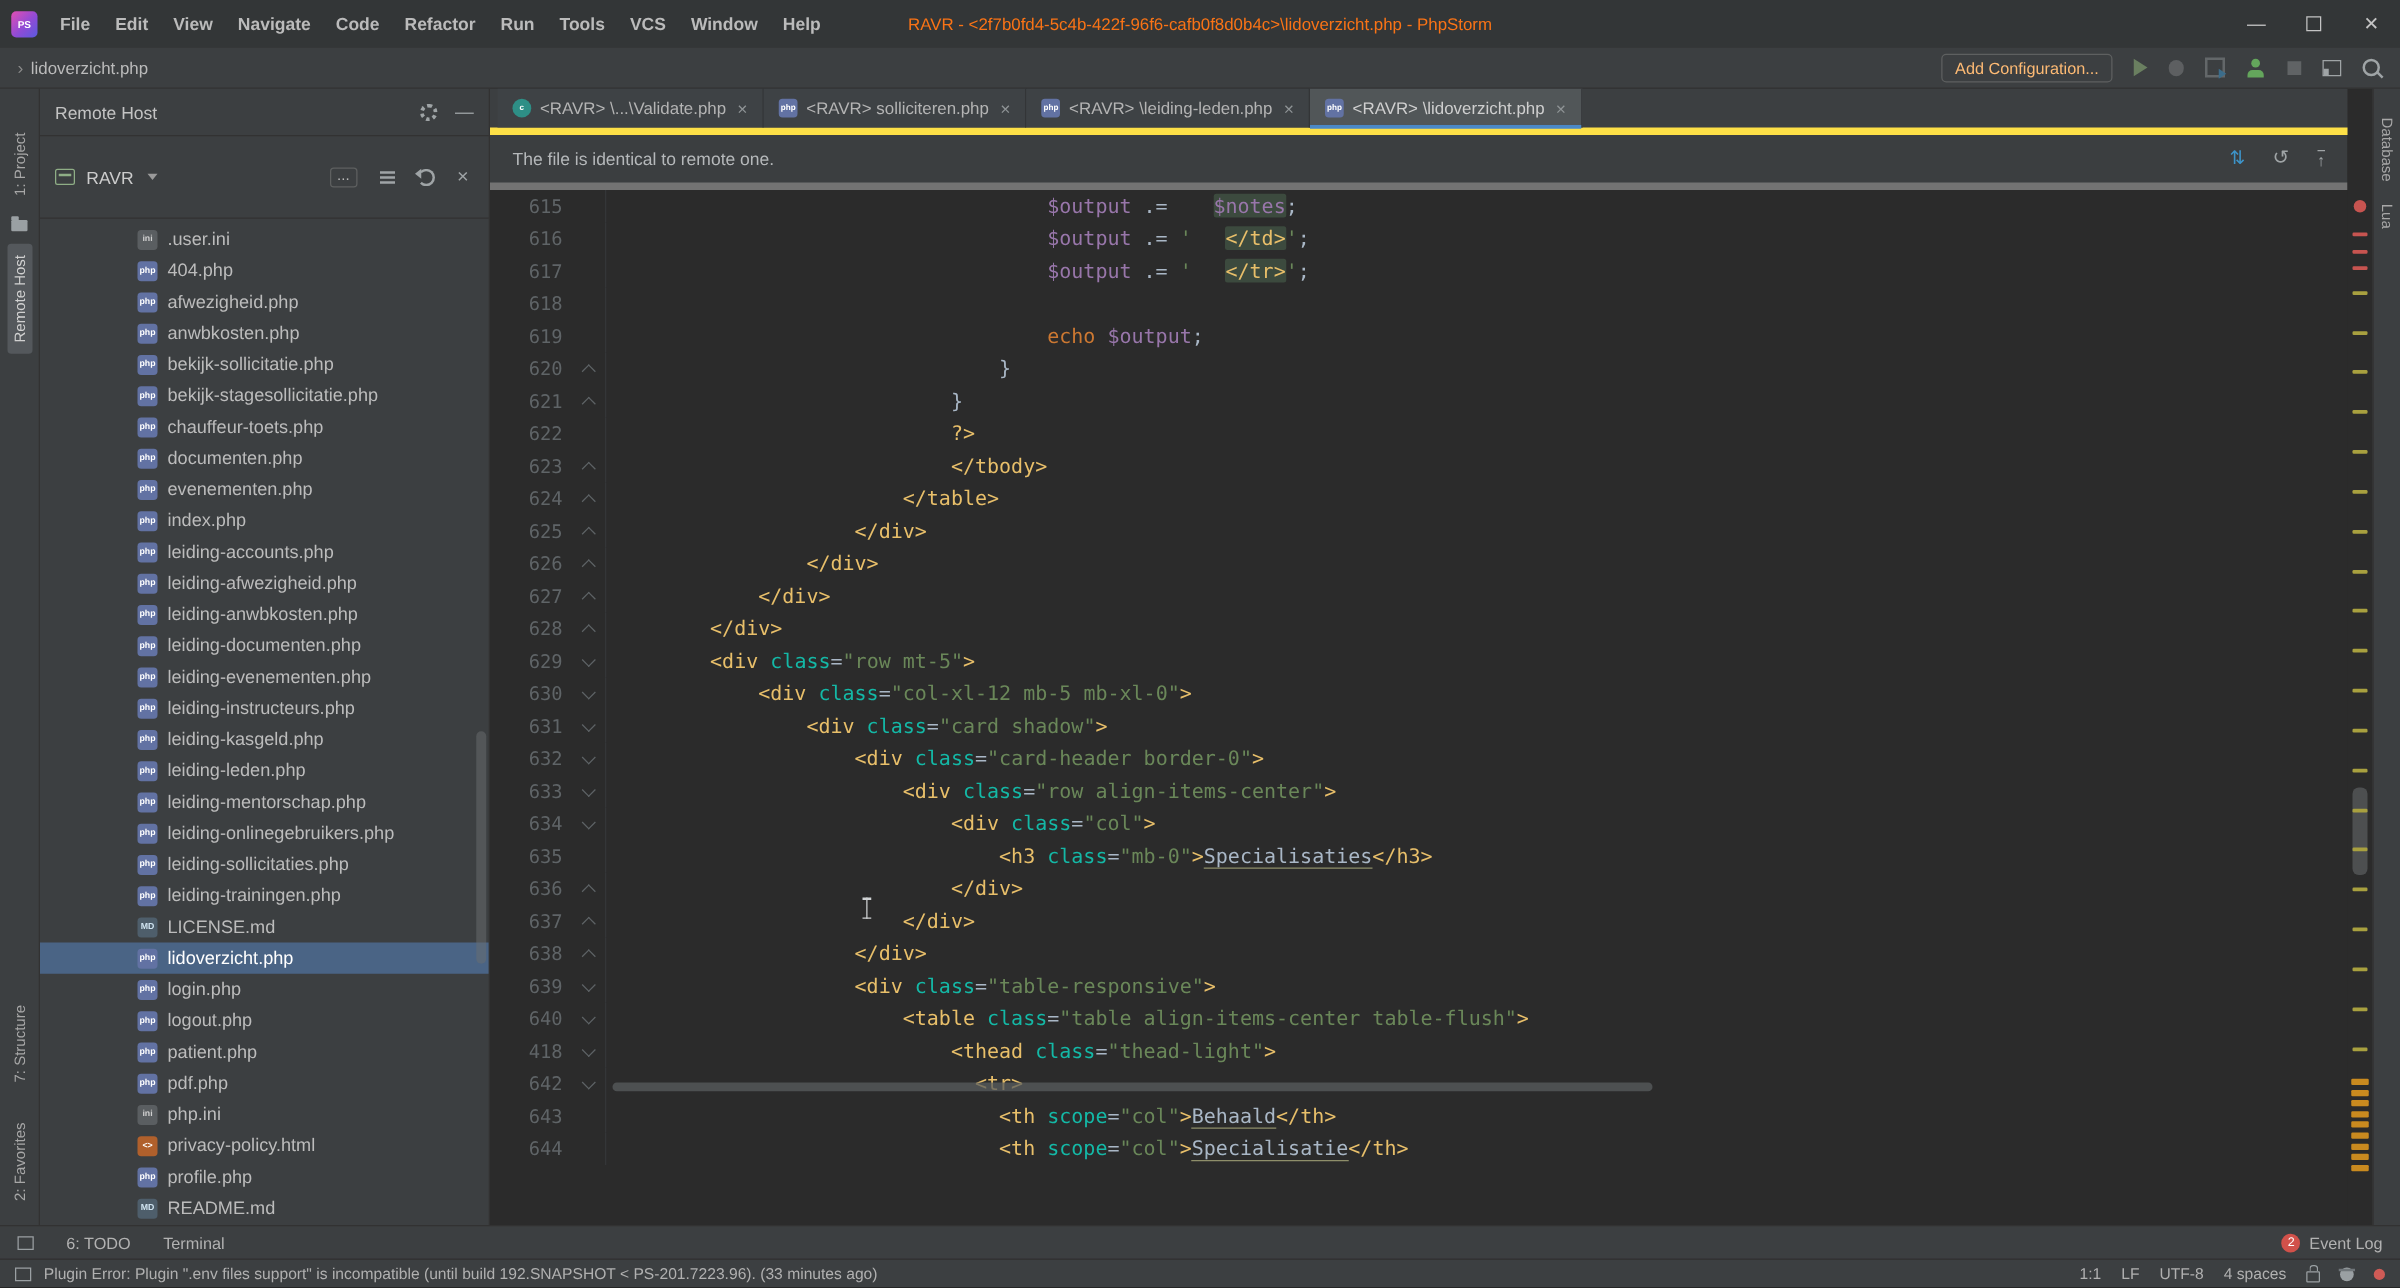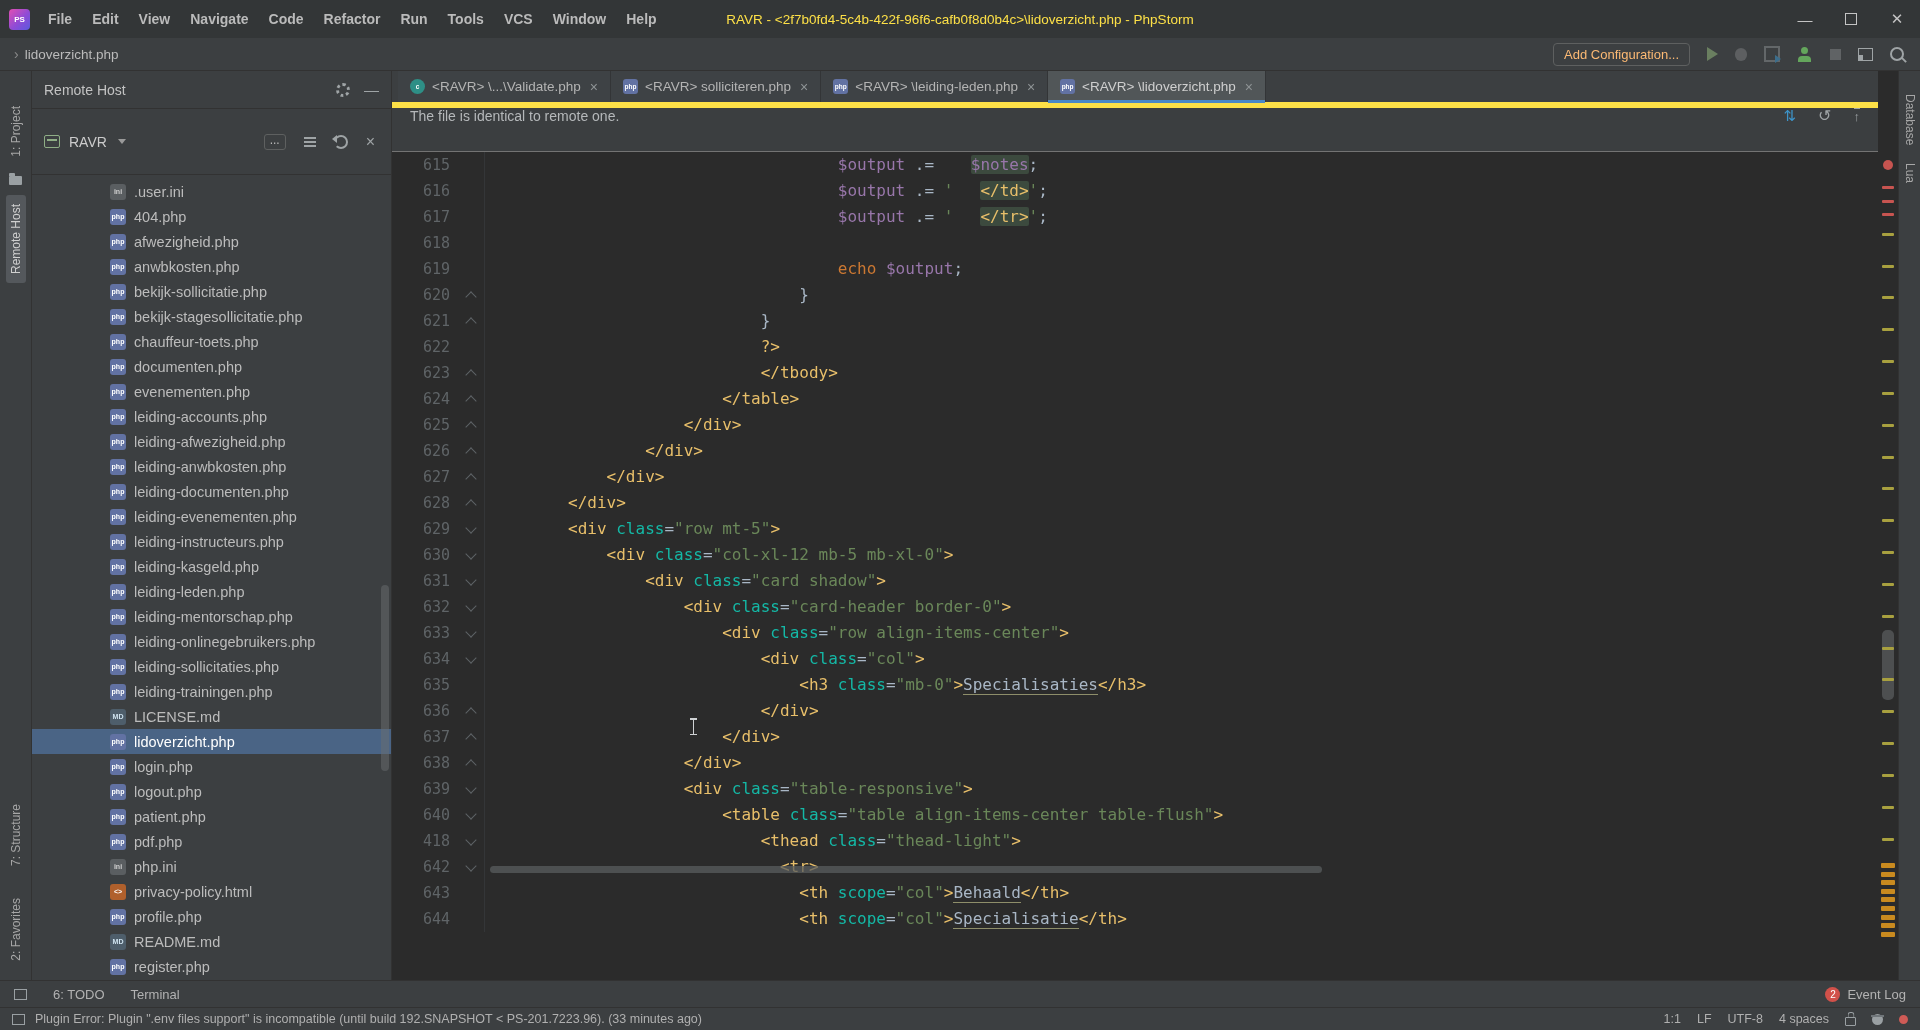--- a/index.html
+++ b/index.html
@@ -5,21 +5,21 @@
   html,body{margin:0;padding:0;background:#1e1e1e;}
   #app{position:relative;width:1920px;height:1030px;overflow:hidden;background:#2b2b2b;
        font-family:"Liberation Sans",sans-serif;color:#bbb;-webkit-font-smoothing:antialiased;}
   
   #menubar{position:absolute;left:0;top:0;width:1920px;height:38px;background:#333637;display:flex;align-items:center;}
   .logo{width:21px;height:21px;margin:0 8px 0 9px;border-radius:4px;flex:none;
         background:linear-gradient(135deg,#e24fb3,#8f4bd6 55%,#5a5adf);
         display:flex;align-items:center;justify-content:center;font-size:8px;font-weight:bold;color:#fff;}
   #menus{display:flex;height:100%;}
   .menu-item{padding:0 10px;display:flex;align-items:center;font-size:14px;color:#bbb;cursor:default;font-weight:bold;}
-  #win-title{position:absolute;left:0;right:0;text-align:center;font-size:13.5px;color:#fde047;pointer-events:none;}
+  #win-title{position:absolute;left:0;right:0;text-align:center;font-size:13.5px;color:#f97316;pointer-events:none;}
   #win-controls{margin-left:auto;display:flex;height:100%;z-index:2;}
   .win-btn{width:46px;height:100%;display:flex;align-items:center;justify-content:center;color:#c4c4c4;font-size:15px;}
   .max-glyph{width:10px;height:10px;border:1.2px solid #c4c4c4;display:block;}
   
   #toolbar2{position:absolute;left:0;top:38px;width:1920px;height:33px;background:#3c3f41;display:flex;align-items:center;border-bottom:1px solid #323232;box-sizing:border-box;}
   .crumb-chev{color:#8a8a8a;font-size:14px;margin:0 6px 0 14px;}
   #breadcrumb{font-size:13.5px;color:#bbb;}
   #tb-right{margin-left:auto;display:flex;align-items:center;gap:17px;padding-right:16px;}
   #add-config{border:1px solid #5e6060;border-radius:4px;color:#fdba74;font-size:13px;padding:3px 10px;background:transparent;}
   .play{width:0;height:0;border-left:11px solid #7d9b6d;border-top:7px solid transparent;border-bottom:7px solid transparent;opacity:.7;}
@@ -74,21 +74,21 @@
   .fi-php-class{background:#2e8f86;border-radius:50%;font-size:8px;}
   #tree-thumb{position:absolute;right:2px;top:514px;width:8px;height:186px;background:#6a6d6f;opacity:.5;border-radius:4px;}
   
   #editor{position:absolute;left:392px;top:0;width:1486px;height:909px;background:#2b2b2b;display:flex;flex-direction:column;}
   #tabs{height:37px;background:#3c3f41;border-bottom:6px solid #fde047;display:flex;align-items:stretch;padding-left:6px;box-sizing:border-box;flex:none;}
   .tab{display:flex;align-items:center;gap:7px;padding:0 12px;font-size:13.5px;color:#b4b4b4;background:#3e4245;border-right:1px solid #333537;position:relative;}
   .tab .tab-close{color:#8f9496;font-size:14px;margin-left:2px;}
   .tab.active{background:#515658;color:#cfcfcf;}
   .tab.active::after{content:"";position:absolute;left:0;right:0;bottom:-1px;height:3px;background:var(--accent,#4a88c7);}
   .tabfi{width:15px;height:15px;font-size:6.5px;}
-  #notify{height:44px;background:#3b3e40;border-bottom:1px solid #737373;display:flex;align-items:flex-start;padding:0 18px;font-size:14px;color:#b5b8ba;flex:none;box-sizing:border-box;}
+  #notify{height:44px;background:#3b3e40;border-bottom:6px solid #737373;display:flex;align-items:center;padding:0 18px;font-size:14px;color:#b5b8ba;flex:none;box-sizing:border-box;}
   #notify-icons{margin-left:auto;display:flex;gap:22px;align-items:center;}
   .updown{color:#3d94c9;font-size:15px;line-height:14px;}
   .revert{color:#9fa4a6;font-size:16px;line-height:14px;}
   .upload{color:#9fa4a6;font-size:13px;border-top:1.5px solid #9fa4a6;line-height:13px;padding-top:1px;}
   #code-wrap{position:relative;flex:1;overflow:hidden;}
   .cl{display:flex;height:26px;align-items:center;}
   .ln{width:58px;text-align:right;flex:none;color:#5f6467;font-family:"DejaVu Sans Mono",monospace;font-size:15px;padding-right:8px;}
   .fold{width:26px;flex:none;display:flex;align-items:center;justify-content:center;}
   .fm{width:7px;height:7px;border:solid #5e6366;border-width:0 1.5px 1.5px 0;display:block;}
   .fm-d{transform:rotate(45deg);margin-top:-3px;}
@@ -231,20 +231,24 @@
             <span class="fi fi-php">php</span>
             <span class="tree-label">chauffeur-toets.php</span>
           </div>
           <div class="tree-item">
             <span class="fi fi-php">php</span>
             <span class="tree-label">documenten.php</span>
           </div>
           <div class="tree-item">
             <span class="fi fi-php">php</span>
             <span class="tree-label">evenementen.php</span>
+          </div>
+          <div class="tree-item">
+            <span class="fi fi-php">php</span>
+            <span class="tree-label">index.php</span>
           </div>
           <div class="tree-item">
             <span class="fi fi-php">php</span>
             <span class="tree-label">leiding-accounts.php</span>
           </div>
           <div class="tree-item">
             <span class="fi fi-php">php</span>
             <span class="tree-label">leiding-afwezigheid.php</span>
           </div>
           <div class="tree-item">

